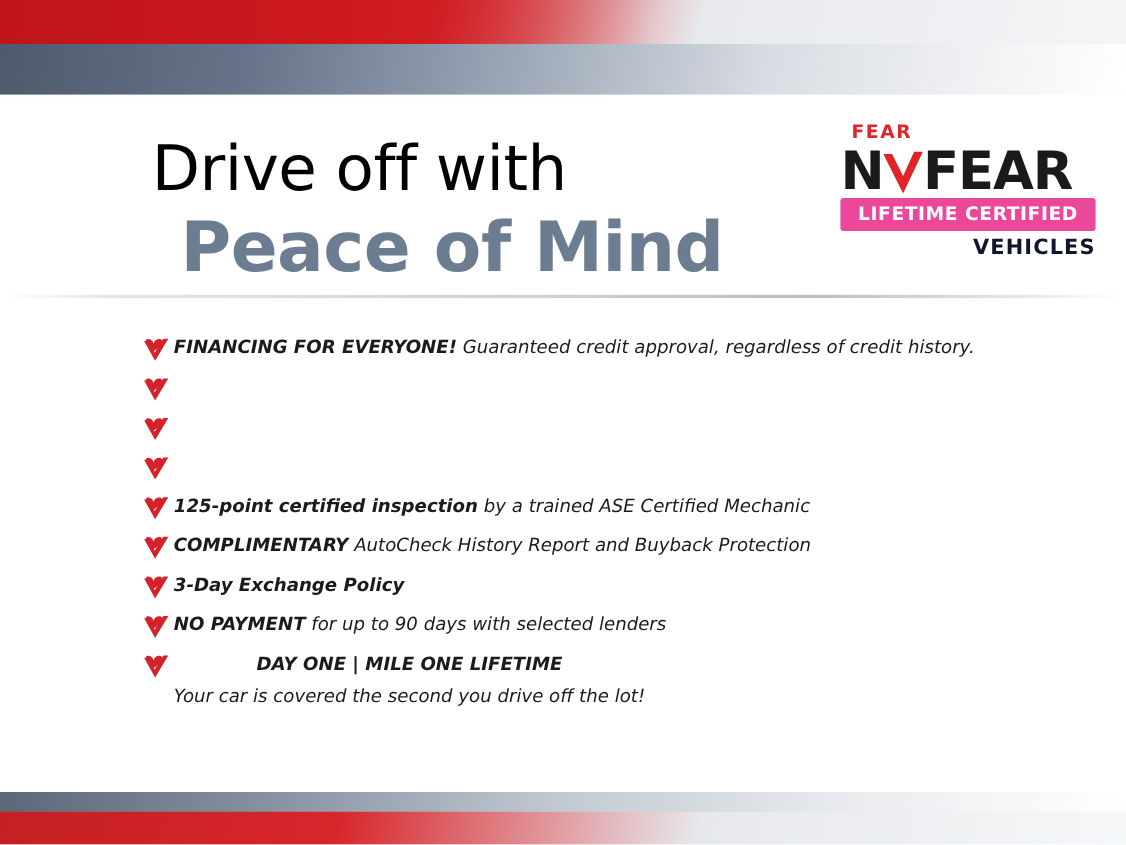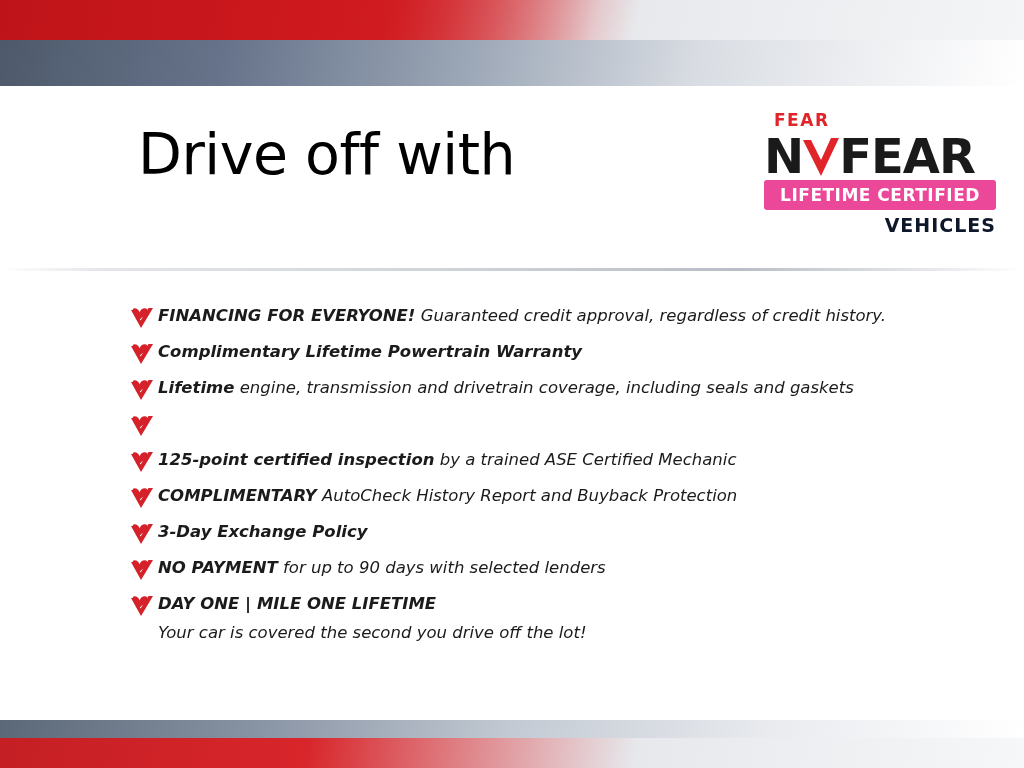--- a/index.html
+++ b/index.html
@@ -176,20 +176,21 @@
     letter-spacing: 1px;
     color: #0f172a;
   }
 
   
   .bullets {
     position: absolute;
     left: 130px;
     top: 306px;
     width: 840px;
+    text-align: center;
   }
   .bullet {
     display: flex;
     align-items: flex-start;
     margin-bottom: 13px;
   }
   .bullet-icon {
     flex: 0 0 auto;
     width: 24px;
     height: 22px;
@@ -222,20 +223,21 @@
 <div class="page">
 
   <div class="top-band">
     <div class="top-red"></div>
     <div class="top-gray"></div>
     <div class="top-white-sliver"></div>
   </div>
 
   <div class="headline">
     <div class="headline-line1">Drive off with</div>
+    <div class="headline-line2">Peace of Mind</div>
   </div>
 
   <div class="head-rule"></div>
 
   <div class="logo">
     <div class="logo-kunes">FEAR</div>
     <div class="logo-nofear">
       <span class="logo-n">N</span>
       <span class="logo-check">
         <svg width="40" height="44" viewBox="0 0 40 44" xmlns="http://www.w3.org/2000/svg">
@@ -256,32 +258,26 @@
           </svg></span>
         <div>
           <div class="bullet-text"><b>FINANCING FOR EVERYONE!</b><span> Guaranteed credit approval, regardless of credit history.</span></div>
         </div>
       </div>
       <div class="bullet">
         <span class="bullet-icon"><svg width="24" height="22" viewBox="0 0 24 22" xmlns="http://www.w3.org/2000/svg">
             <path d="M1 3 L11 21 L23 1 L18.5 1 L10.6 13.6 L5 3 Z" fill="#d4212a"></path>
             <path d="M4.5 1.2 C7 1.2 9 3 9.6 5.4 C10.2 3 12.2 1.2 14.7 1.2 C17 1.2 18.2 3 17.4 5 C16.4 7.6 12.2 10.6 9.6 12.4 C8 10 4.6 7 3.3 5 C2.1 3.1 2.8 1.2 4.5 1.2 Z" fill="#d4212a"></path>
           </svg></span>
-        <div>
-          <div class="bullet-text"><b>Complimentary Lifetime Powertrain Warranty</b></div>
-        </div>
-      </div>
-      <div class="bullet">
-        <span class="bullet-icon"><svg width="24" height="22" viewBox="0 0 24 22" xmlns="http://www.w3.org/2000/svg">
-            <path d="M1 3 L11 21 L23 1 L18.5 1 L10.6 13.6 L5 3 Z" fill="#d4212a"></path>
-            <path d="M4.5 1.2 C7 1.2 9 3 9.6 5.4 C10.2 3 12.2 1.2 14.7 1.2 C17 1.2 18.2 3 17.4 5 C16.4 7.6 12.2 10.6 9.6 12.4 C8 10 4.6 7 3.3 5 C2.1 3.1 2.8 1.2 4.5 1.2 Z" fill="#d4212a"></path>
-          </svg></span>
-        <div>
-          <div class="bullet-text"><b>Lifetime</b><span> engine, transmission and drivetrain coverage, including seals and gaskets</span></div>
-        </div>
+      </div>
+      <div class="bullet">
+        <span class="bullet-icon"><svg width="24" height="22" viewBox="0 0 24 22" xmlns="http://www.w3.org/2000/svg">
+            <path d="M1 3 L11 21 L23 1 L18.5 1 L10.6 13.6 L5 3 Z" fill="#d4212a"></path>
+            <path d="M4.5 1.2 C7 1.2 9 3 9.6 5.4 C10.2 3 12.2 1.2 14.7 1.2 C17 1.2 18.2 3 17.4 5 C16.4 7.6 12.2 10.6 9.6 12.4 C8 10 4.6 7 3.3 5 C2.1 3.1 2.8 1.2 4.5 1.2 Z" fill="#d4212a"></path>
+          </svg></span>
       </div>
       <div class="bullet">
         <span class="bullet-icon"><svg width="24" height="22" viewBox="0 0 24 22" xmlns="http://www.w3.org/2000/svg">
             <path d="M1 3 L11 21 L23 1 L18.5 1 L10.6 13.6 L5 3 Z" fill="#d4212a"></path>
             <path d="M4.5 1.2 C7 1.2 9 3 9.6 5.4 C10.2 3 12.2 1.2 14.7 1.2 C17 1.2 18.2 3 17.4 5 C16.4 7.6 12.2 10.6 9.6 12.4 C8 10 4.6 7 3.3 5 C2.1 3.1 2.8 1.2 4.5 1.2 Z" fill="#d4212a"></path>
           </svg></span>
       </div>
       <div class="bullet">
         <span class="bullet-icon"><svg width="24" height="22" viewBox="0 0 24 22" xmlns="http://www.w3.org/2000/svg">
             <path d="M1 3 L11 21 L23 1 L18.5 1 L10.6 13.6 L5 3 Z" fill="#d4212a"></path>

